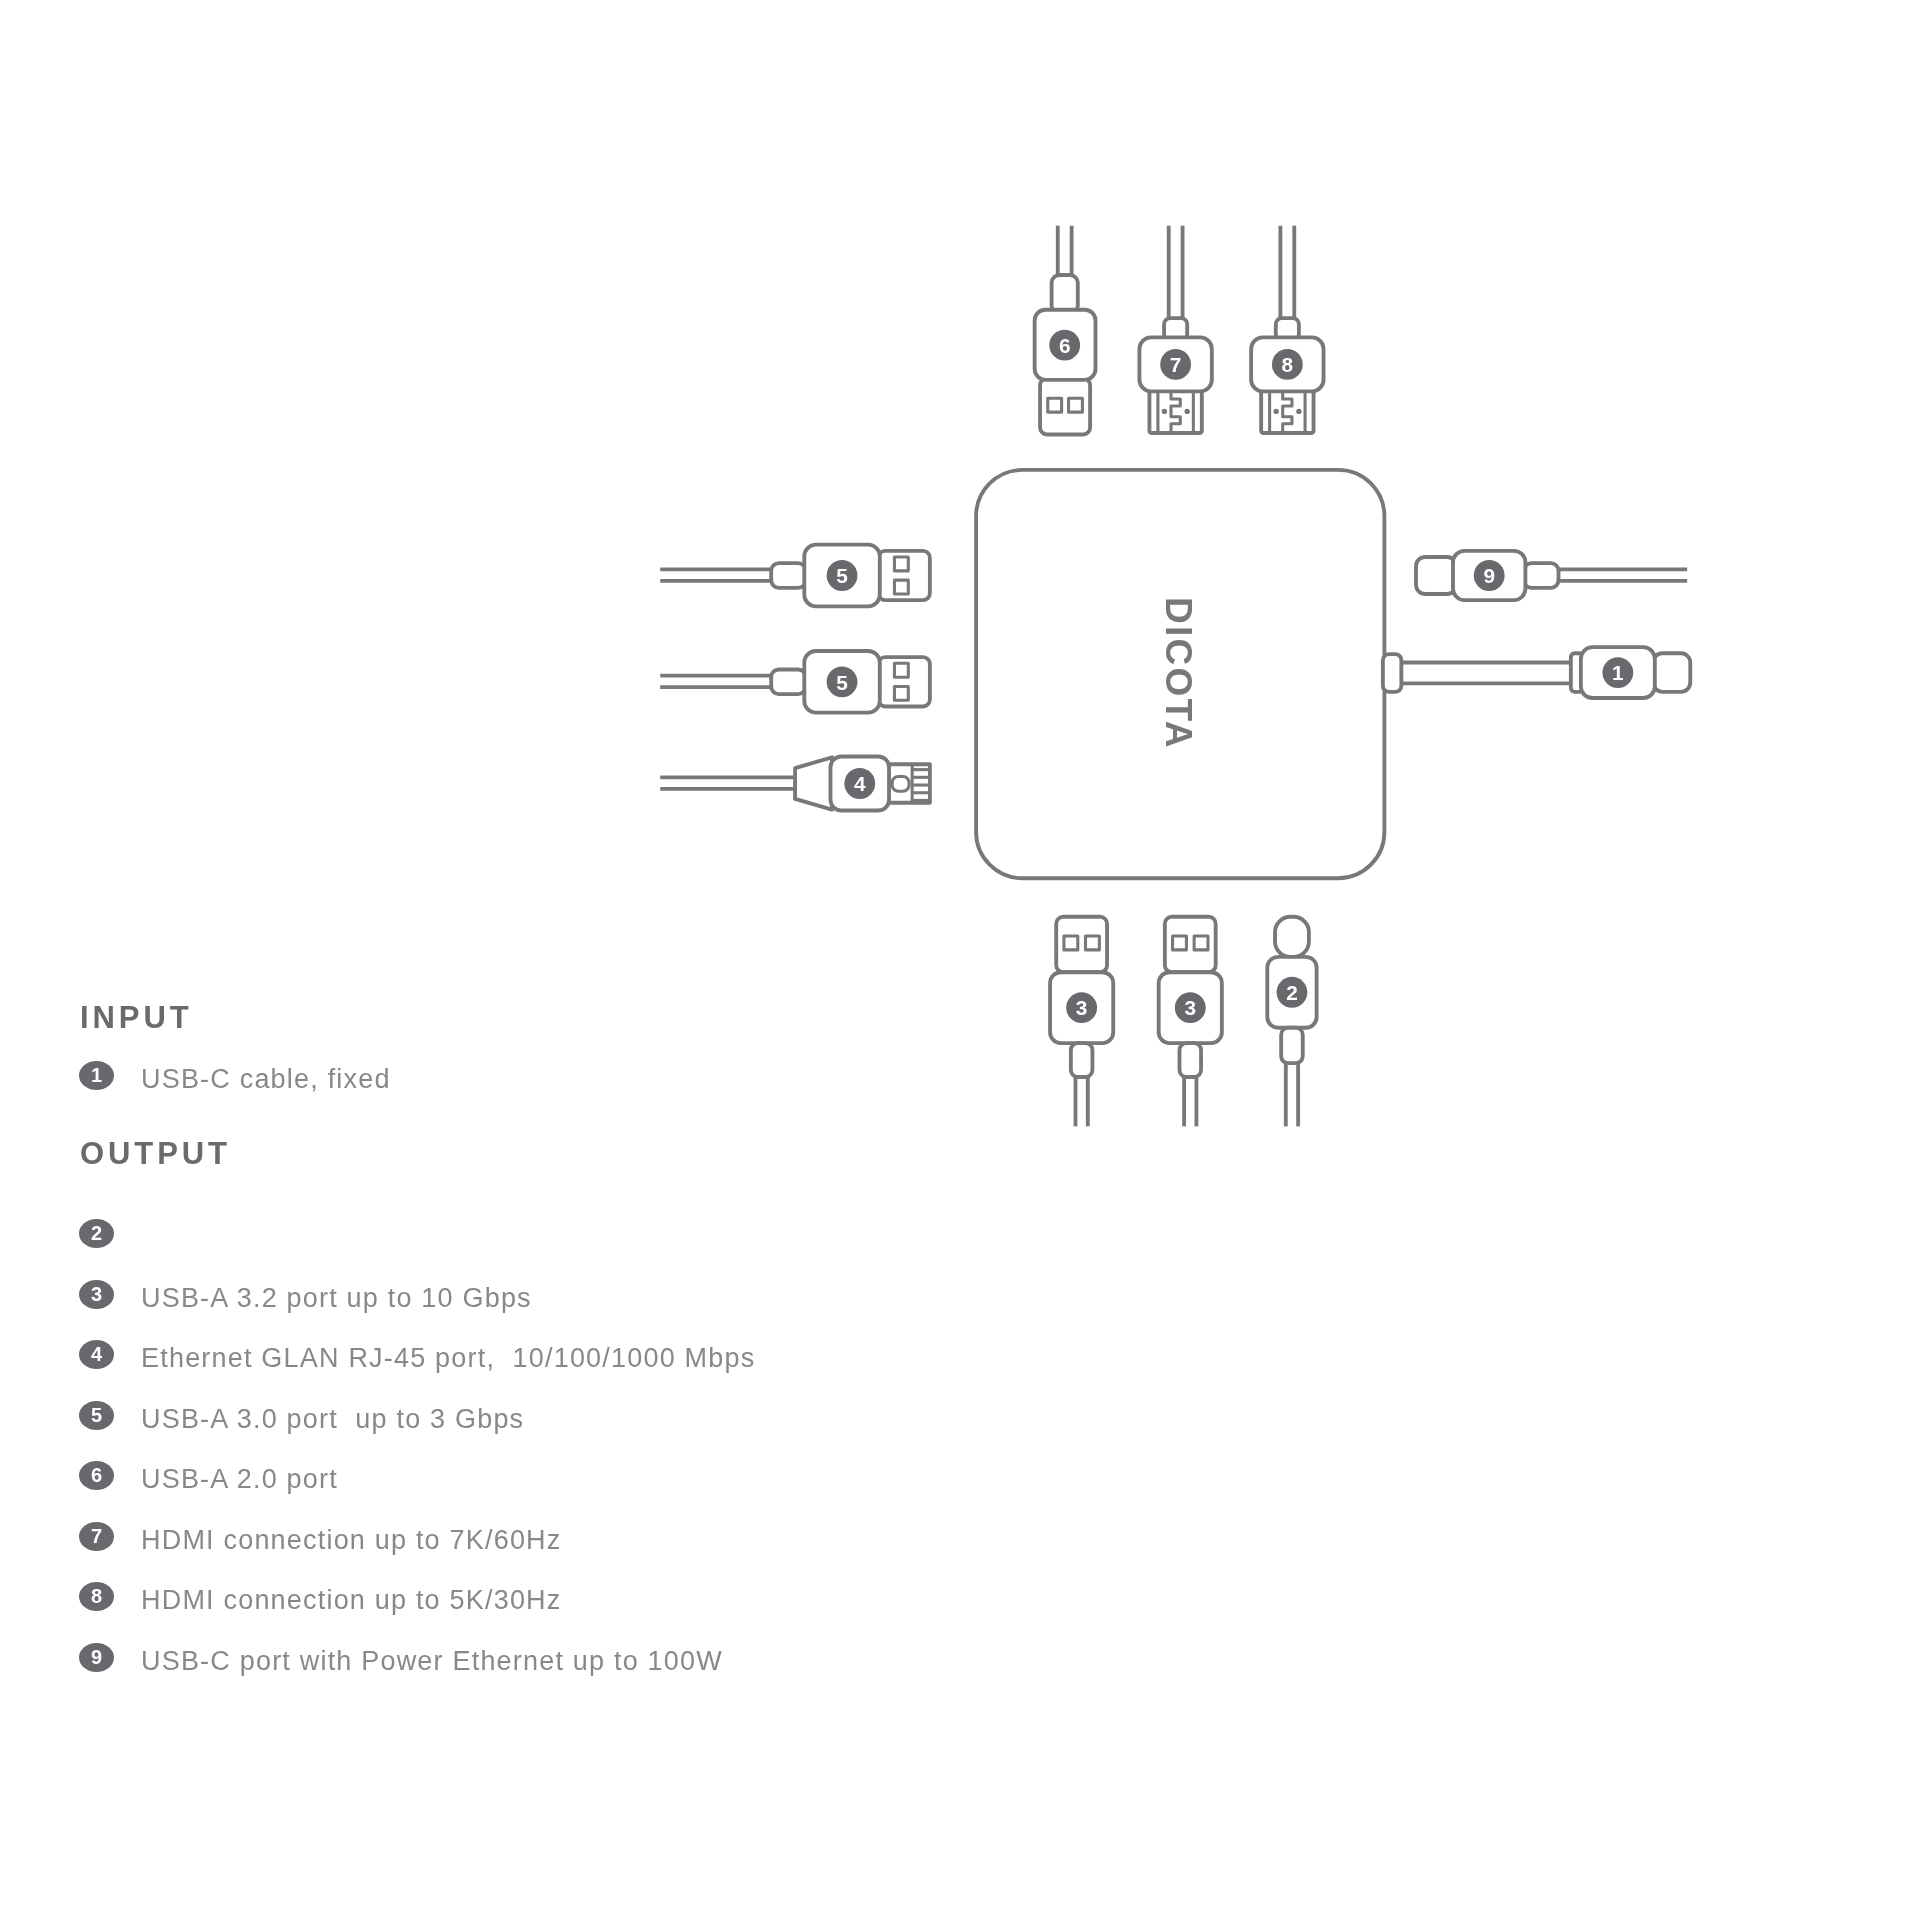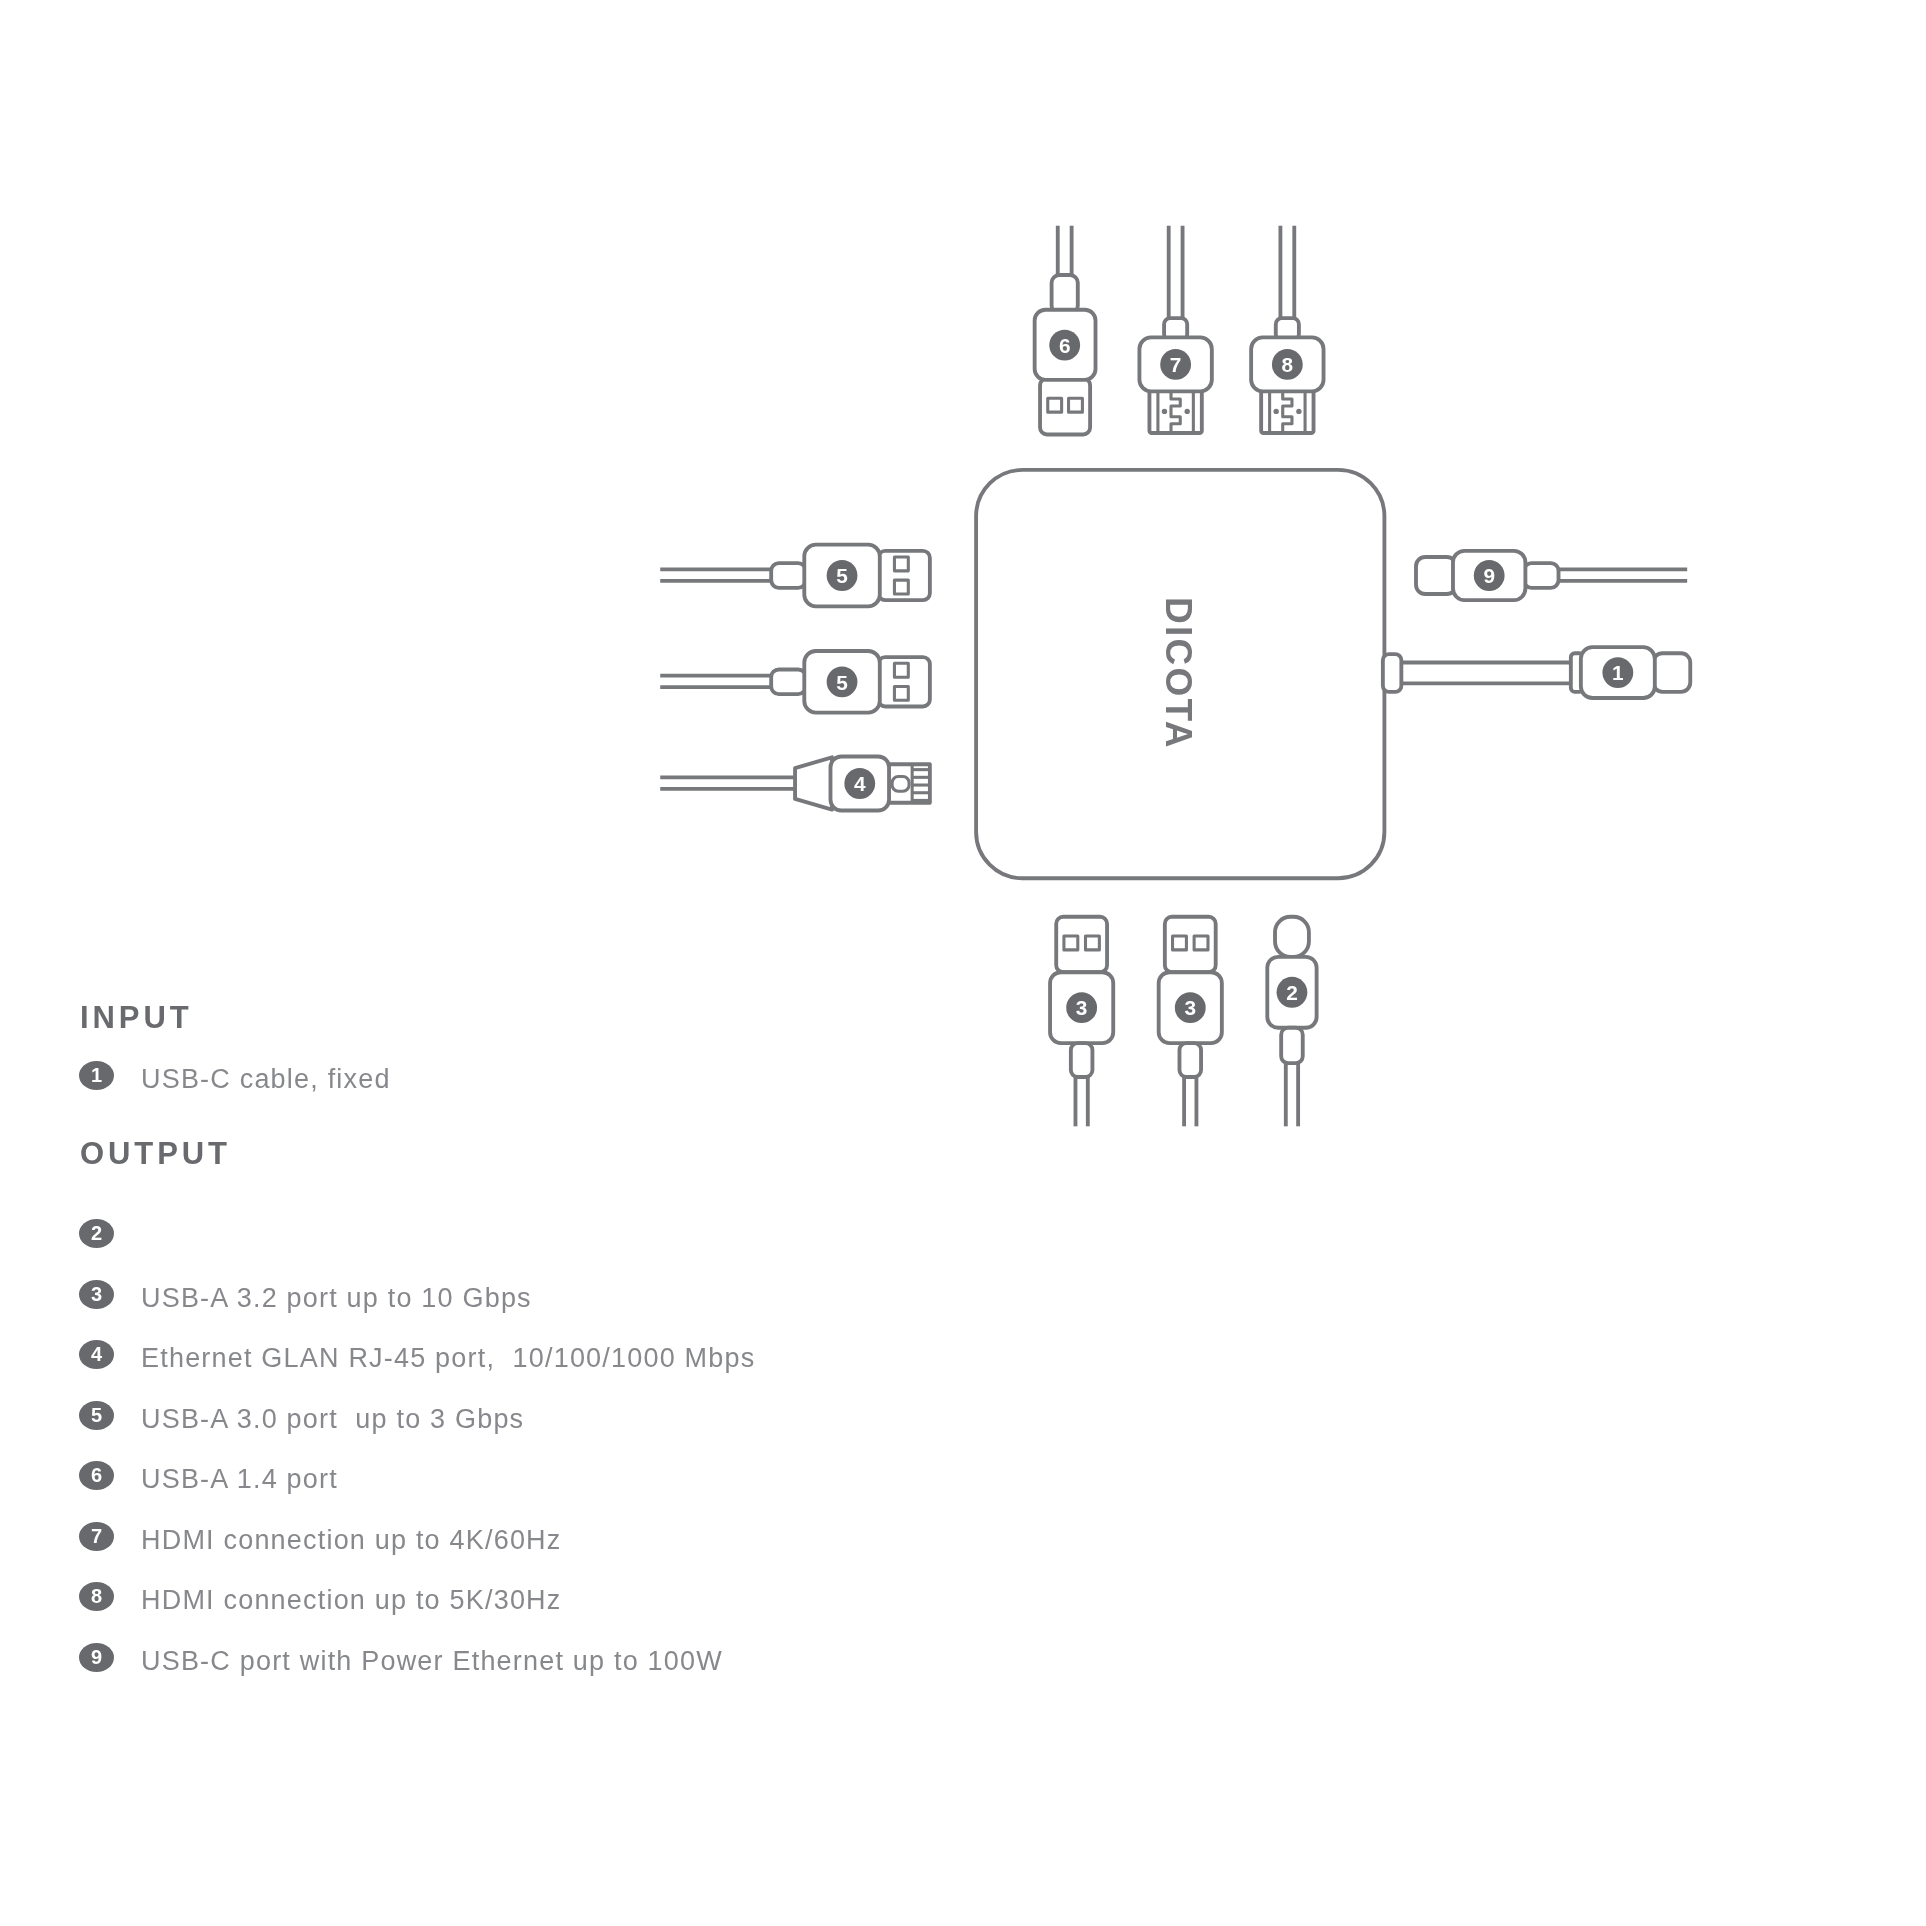--- a/index.html
+++ b/index.html
@@ -228,26 +228,26 @@
       <div class="legend-label">Ethernet GLAN RJ-45 port,  10/100/1000 Mbps</div>
     </div>
 
     <div class="legend-row" style="top:1400px;">
       <div class="legend-badge">5</div>
       <div class="legend-label">USB-A 3.0 port  up to 3 Gbps</div>
     </div>
 
     <div class="legend-row" style="top:1460px;">
       <div class="legend-badge">6</div>
-      <div class="legend-label">USB-A 1.4 port</div>
+      <div class="legend-label">USB-A 2.0 port</div>
     </div>
 
     <div class="legend-row" style="top:1521px;">
       <div class="legend-badge">7</div>
-      <div class="legend-label">HDMI connection up to 4K/60Hz</div>
+      <div class="legend-label">HDMI connection up to 7K/60Hz</div>
     </div>
 
     <div class="legend-row" style="top:1581px;">
       <div class="legend-badge">8</div>
       <div class="legend-label">HDMI connection up to 5K/30Hz</div>
     </div>
 
     <div class="legend-row" style="top:1642px;">
       <div class="legend-badge">9</div>
       <div class="legend-label">USB-C port with Power Ethernet up to 100W</div>

